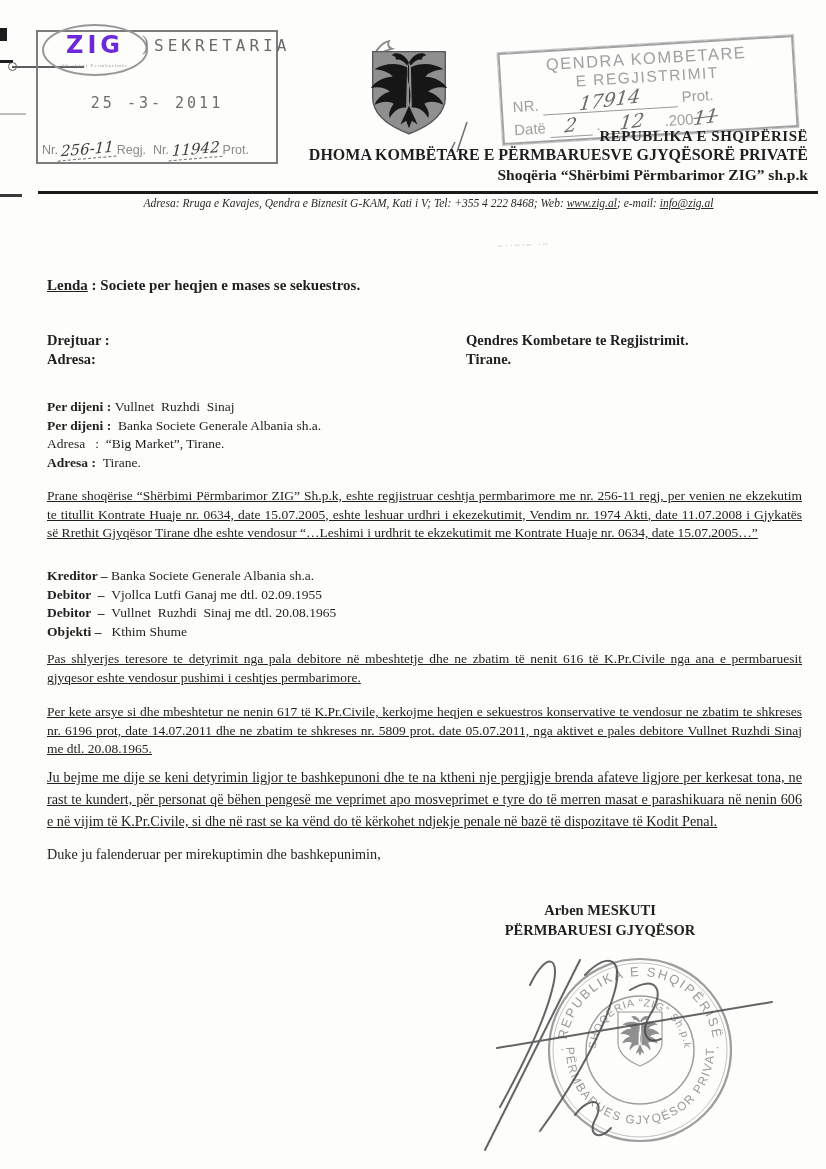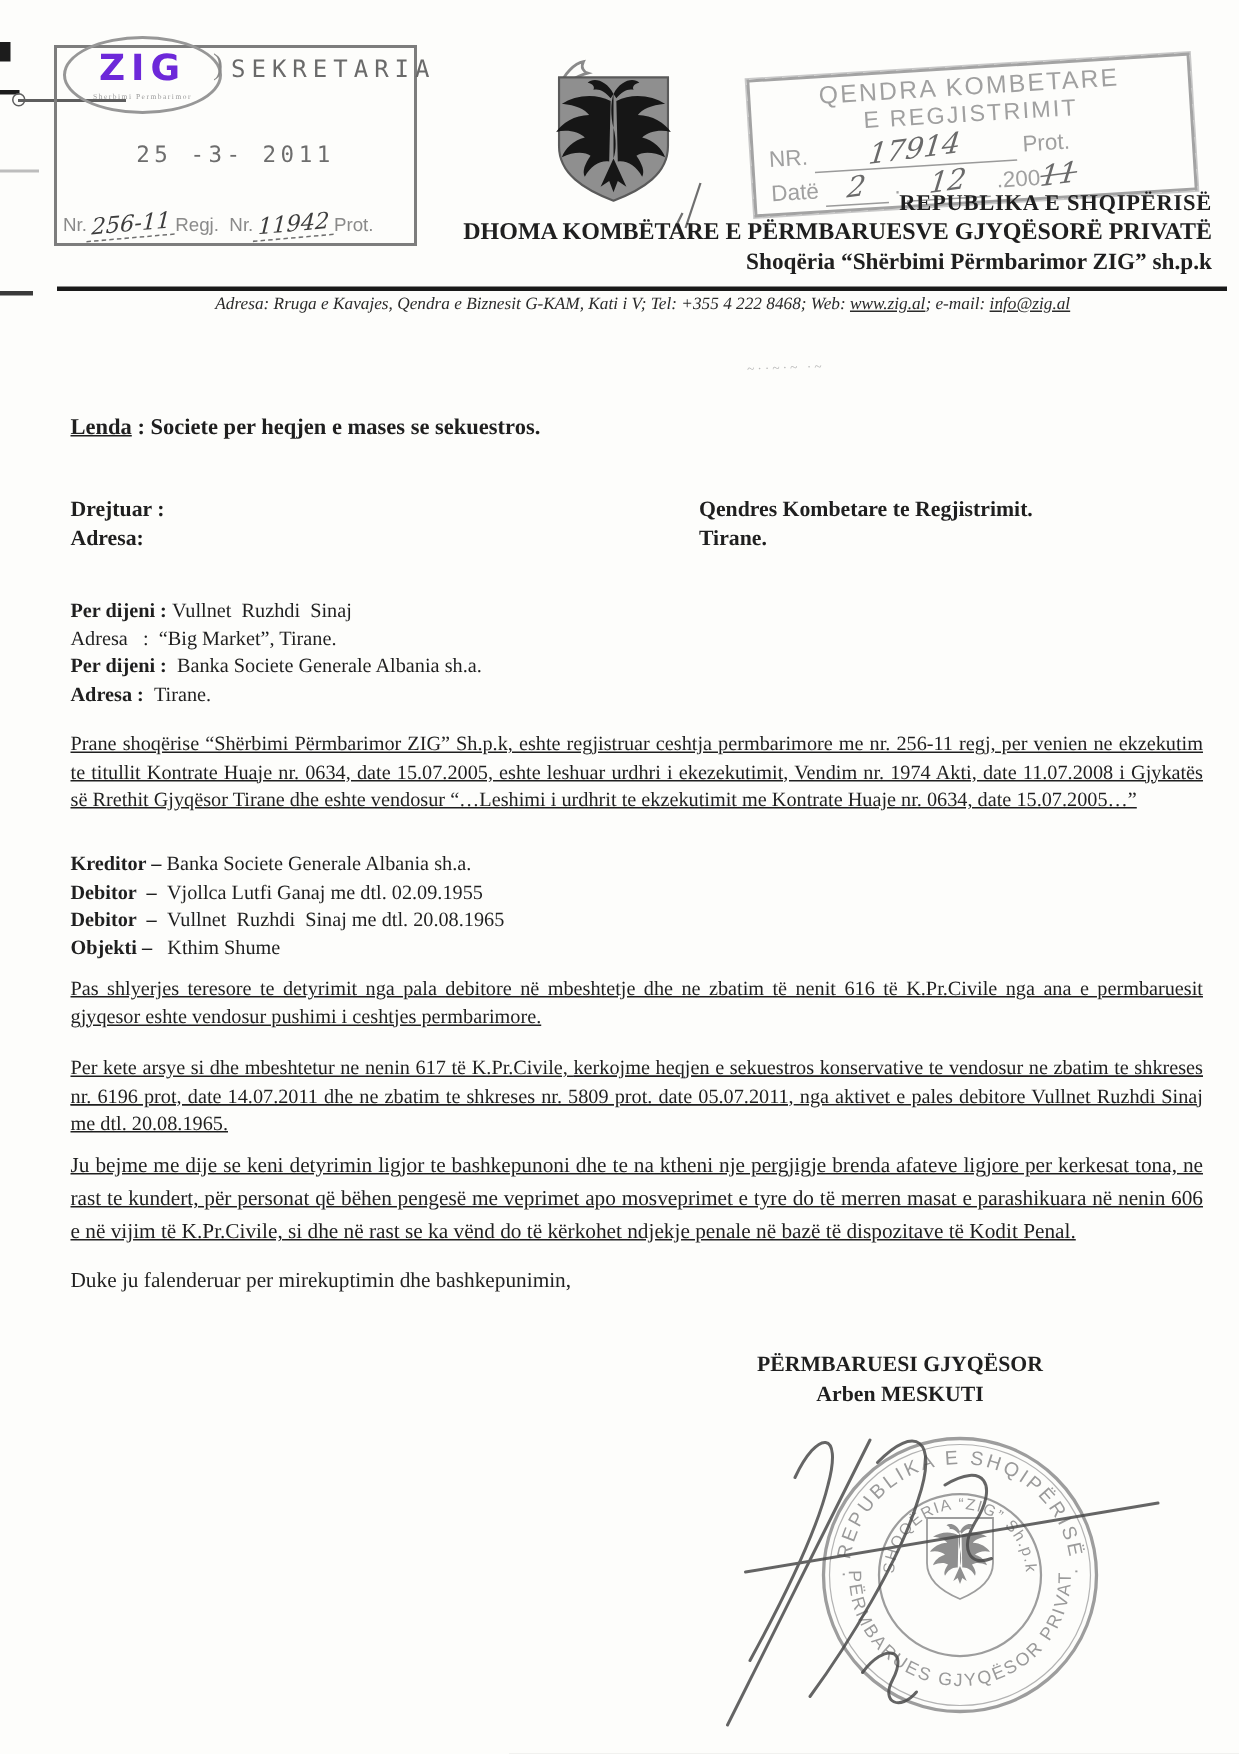--- a/index.html
+++ b/index.html
@@ -150,22 +150,22 @@
     <div>Drejtuar :</div>
     <div>Adresa:</div>
   </div>
   <div id="addressee-right">
     <div>Qendres Kombetare te Regjistrimit.</div>
     <div>Tirane.</div>
   </div>
 
   <div id="info-block" class="body-block">
     <div class="pre"><span class="b">Per dijeni : </span><span>Vullnet  Ruzhdi  Sinaj</span></div>
+    <div class="pre"><span class="b">Per dijeni :  </span><span>Banka Societe Generale Albania sh.a.</span></div>
     <div class="pre"><span>Adresa   :  </span><span>“Big Market”, Tirane.</span></div>
-    <div class="pre"><span class="b">Per dijeni :  </span><span>Banka Societe Generale Albania sh.a.</span></div>
     <div class="pre"><span class="b">Adresa :  </span><span>Tirane.</span></div>
   </div>
 
   <div id="p1" class="body-block just">Prane shoqërise “Shërbimi Përmbarimor ZIG” Sh.p.k, eshte regjistruar ceshtja permbarimore me nr. 256-11 regj, per venien ne ekzekutim te titullit Kontrate Huaje nr. 0634, date 15.07.2005, eshte leshuar urdhri i ekezekutimit, Vendim nr. 1974 Akti, date 11.07.2008 i Gjykatës së Rrethit Gjyqësor  Tirane dhe eshte vendosur  “…Leshimi i urdhrit te ekzekutimit me Kontrate Huaje nr. 0634, date 15.07.2005…”</div>
 
   <div id="case-block" class="body-block">
     <div class="pre"><span class="b">Kreditor – </span><span>Banka Societe Generale Albania sh.a.</span></div>
     <div class="pre"><span class="b">Debitor  –  </span><span>Vjollca Lutfi Ganaj me dtl. 02.09.1955</span></div>
     <div class="pre"><span class="b">Debitor  –  </span><span>Vullnet  Ruzhdi  Sinaj me dtl. 20.08.1965</span></div>
     <div class="pre"><span class="b">Objekti –   </span><span>Kthim Shume</span></div>
@@ -173,22 +173,22 @@
 
   <div id="p2" class="body-block just">Pas shlyerjes teresore te detyrimit nga pala debitore në mbeshtetje dhe ne zbatim të nenit 616 të K.Pr.Civile nga ana e permbaruesit gjyqesor eshte vendosur pushimi i ceshtjes permbarimore.</div>
 
   <div id="p3" class="body-block just"><span>Per kete arsye si dhe mbeshtetur ne nenin 617 të K.Pr.Civile, </span><span class="u">kerkojme heqjen e sekuestros konservative te vendosur ne zbatim te shkreses nr. 6196  prot, date 14.07.2011 dhe ne zbatim te shkreses nr. 5809  prot. date 05.07.2011,</span><span> nga aktivet  e pales debitore Vullnet  Ruzhdi  Sinaj me dtl. 20.08.1965.</span></div>
 
   <div id="p4" class="body-block just">Ju bejme me dije se keni detyrimin ligjor te bashkepunoni dhe te na ktheni nje pergjigje brenda afateve ligjore per kerkesat tona, ne rast te kundert, për personat që bëhen pengesë me veprimet apo mosveprimet e tyre do të merren masat e parashikuara në nenin 606 e në vijim të K.Pr.Civile, si dhe në rast se ka vënd do të kërkohet ndjekje penale në bazë të dispozitave të Kodit Penal.</div>
 
   <div id="closing" class="body-block">Duke ju falenderuar per mirekuptimin dhe bashkepunimin,</div>
 
   <div id="sig-block">
+    <div>Arben MESKUTI</div>
     <div>PËRMBARUESI GJYQËSOR</div>
-    <div>Arben MESKUTI</div>
   </div>
 
   <svg id="round-stamp" width="200" height="200" viewBox="0 0 200 200">
     <circle cx="100" cy="100" r="91" fill="none" stroke="#9d9d9d" stroke-width="2.2"></circle>
     <circle cx="100" cy="100" r="87" fill="none" stroke="#b3b3b3" stroke-width="0.8"></circle>
     <circle cx="100" cy="100" r="54" fill="none" stroke="#9d9d9d" stroke-width="1.5"></circle>
     <defs>
       <path id="arcTop" d="M 100,100 m -74,0 a 74,74 0 1 1 148,0"></path>
       <path id="arcBottom" d="M 26,100 a 74,74 0 0 0 148,0"></path>
       <path id="arcInner" d="M 100,100 m -44,0 a 44,44 0 1 1 88,0"></path>

